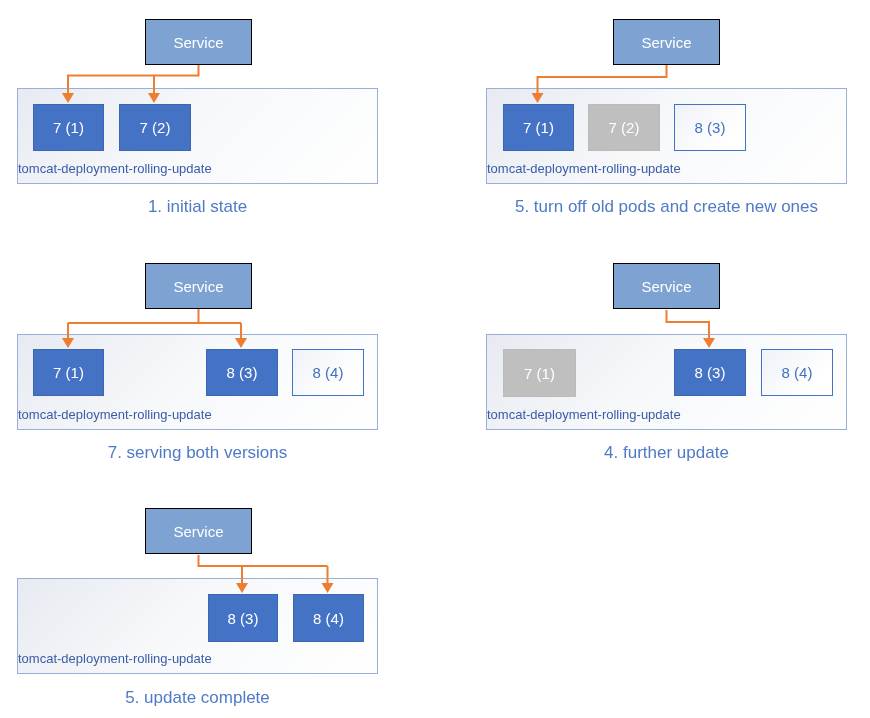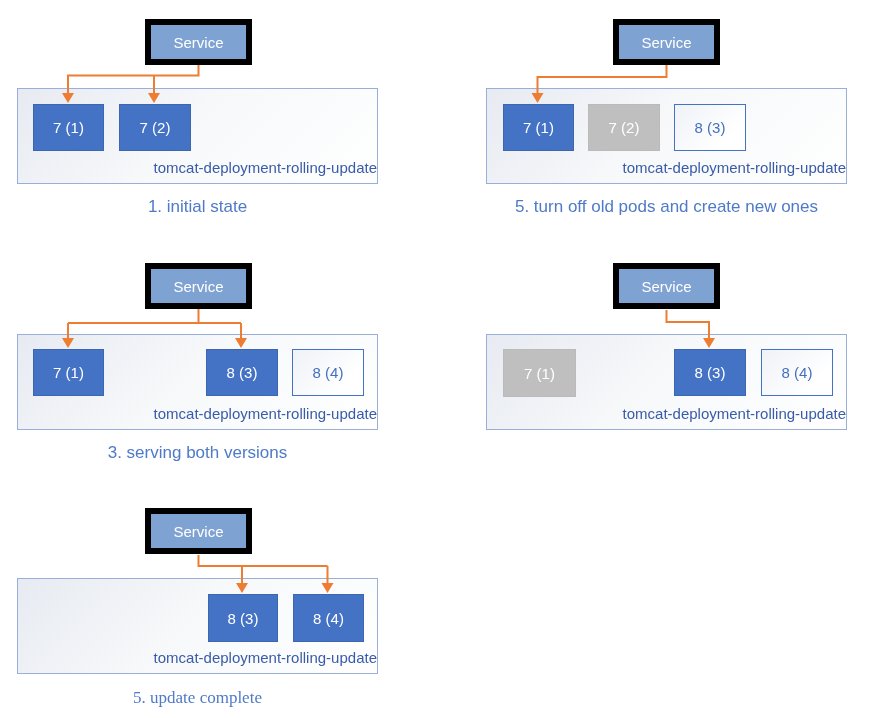--- a/index.html
+++ b/index.html
@@ -9,21 +9,21 @@
     height: 718px;
     background: #ffffff;
     font-family: "Liberation Sans", sans-serif;
     overflow: hidden;
   }
   .service {
     position: absolute;
     width: 107px;
     height: 46px;
     background: #7EA3D2;
-    border: 6px solid #000000;
+    border: 1px solid #000000;
     color: #ffffff;
     font-size: 15px;
     display: flex;
     align-items: center;
     justify-content: center;
     box-sizing: border-box;
     z-index: 2;
     text-align: center;
   }
   .deployment {
@@ -33,22 +33,22 @@
     background: linear-gradient(135deg, #E7EAF1 0%, #F6F8FA 45%, #FFFFFF 100%);
     border: 1px solid #9AAFD8;
     box-sizing: border-box;
     z-index: 1;
   }
   .deployment-label {
     position: absolute;
     left: 0;
     right: 0;
     bottom: 7px;
-    text-align: right;
-    font-size: 15px;
+    text-align: left;
+    font-size: 13px;
     color: #3A5CA8;
     z-index: 2;
   }
   .pod {
     position: absolute;
     width: 72px;
     height: 47px;
     display: flex;
     align-items: center;
     justify-content: center;
@@ -157,45 +157,46 @@
       <span>7 (1)</span>
     </div>
     <div class="pod active" style="left:188px; top:14px;">
       <span>8 (3)</span>
     </div>
     <div class="pod pending" style="left:274px; top:14px;">
       <span>8 (4)</span>
     </div>
     <div class="deployment-label">tomcat-deployment-rolling-update</div>
   </div>
-  <div class="caption" style="left:17px; top:443px;">3. serving both versions</div>
+  <div class="caption" style="left:17px; top:443px;">7. serving both versions</div>
 
   <div class="service" style="left:613px; top:263px;">
     <span>Service</span>
   </div>
   <div class="deployment" style="left:486px; top:334px;">
     <div class="pod terminated" style="left:16px; top:14px; width:73px; height:48px;">
       <span>7 (1)</span>
     </div>
     <div class="pod active" style="left:187px; top:14px;">
       <span>8 (3)</span>
     </div>
     <div class="pod pending" style="left:274px; top:14px;">
       <span>8 (4)</span>
     </div>
     <div class="deployment-label">tomcat-deployment-rolling-update</div>
   </div>
+  <div class="caption" style="left:486px; top:443px;">4. further update</div>
 
   <div class="service" style="left:145px; top:508px;">
     <span>Service</span>
   </div>
   <div class="deployment" style="left:17px; top:578px;">
     <div class="pod active" style="left:190px; top:15px; width:70px; height:48px;">
       <span>8 (3)</span>
     </div>
     <div class="pod active" style="left:275px; top:15px; width:71px; height:48px;">
       <span>8 (4)</span>
     </div>
     <div class="deployment-label">tomcat-deployment-rolling-update</div>
   </div>
-  <div class="caption" style="left:17px; top:688px;font-family:Liberation Serif, serif;">5. update complete</div>
+  <div class="caption" style="left:17px; top:688px;">5. update complete</div>
 
 </div>
 
 </body></html>

